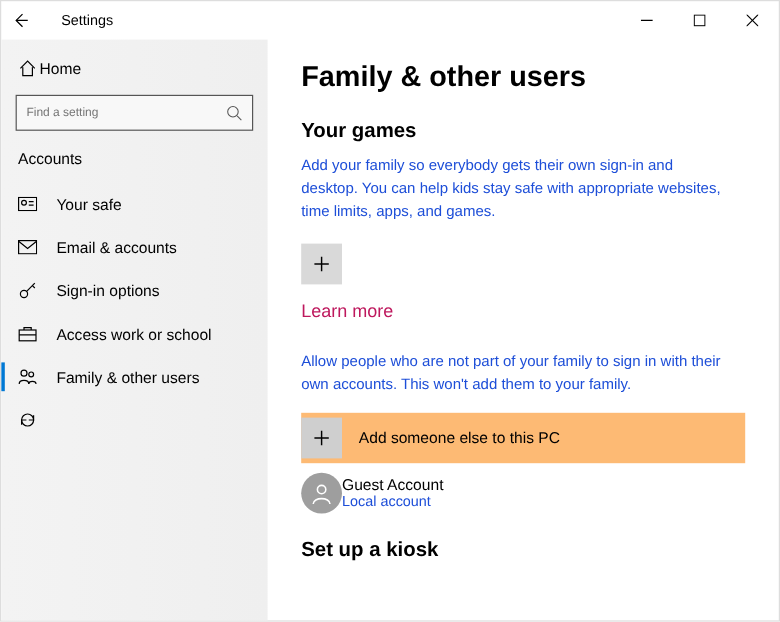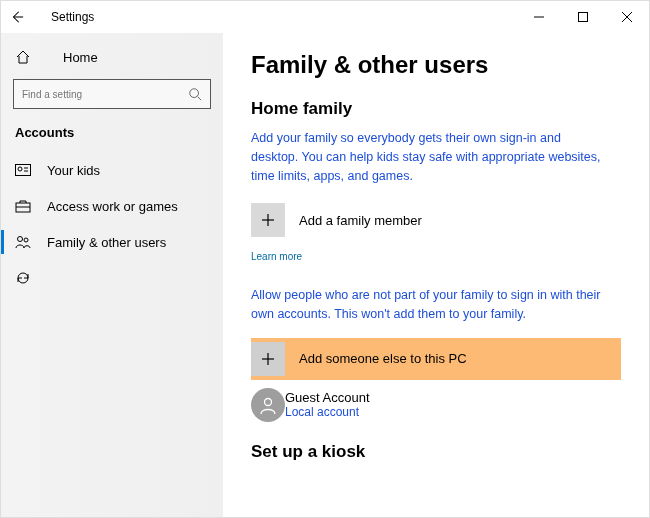--- a/index.html
+++ b/index.html
@@ -5,39 +5,39 @@
   * { box-sizing: border-box; margin: 0; padding: 0; font-family: "Segoe UI", Arial, sans-serif; }
   body { width: 650px; height: 518px; background: #fff; overflow: hidden; color: #000; border:1px solid #ddd;}
   .titlebar { height: 32px; display: flex; align-items: center; justify-content: space-between; padding: 0 0 0 8px; }
   .titlebar-left { display: flex; align-items: center; gap: 26px; }
   .back-icon { width: 16px; height: 16px; display:flex; align-items:center; justify-content:center;}
   .title-text { font-size: 12px; }
   .win-controls { display: flex; }
   .win-btn { width: 44px; height: 32px; display:flex; align-items:center; justify-content:center; }
   .app { display: flex; height: calc(518px - 32px); }
   .sidebar { width: 222px; background: linear-gradient(to right, #f3f3f3, #efefef); padding-top: 8px; height:100%; }
-  .sidebar-row { display:flex; align-items:flex-end; gap:32px; padding: 8px 14px; font-size: 13px; cursor:pointer; position:relative;}
+  .sidebar-row { display:flex; align-items:flex-end; gap:2px; padding: 8px 14px; font-size: 13px; cursor:pointer; position:relative;}
   .sidebar-row .ico { width:16px; height:16px; display:flex; align-items:center; justify-content:center; flex-shrink:0;}
   .search-wrap { padding: 6px 12px 10px 12px; }
   .search-box { display:flex; align-items:center; border:1px solid #555; background:#f8f8f8; height:30px; padding:0 8px; }
   .search-box input { flex:1; border:none; outline:none; background:transparent; font-size:10px; color:#4d7c0f;}
-  .category { font-weight:700; font-size:13px; padding: 6px 8px 12px 14px; }
+  .category { font-weight:400; font-size:13px; padding: 6px 8px 12px 14px; }
   .nav-item { display:flex; align-items:center; gap:16px; padding: 10px 14px; font-size:13px; cursor:pointer; position:relative;}
   .nav-item .ico { width:16px; height:16px; display:flex; align-items:center; justify-content:center; flex-shrink:0;}
   .nav-item.active::before { content:""; position:absolute; left:0; top:6px; bottom:6px; width:3px; background:#0078d4; }
   .content { flex:1; padding: 18px 28px 0 28px; overflow:hidden; }
   h1 { font-size: 24px; font-weight: 600; margin-bottom: 20px; }
   h2 { font-size: 17px; font-weight: 600; margin-bottom: 10px; margin-top:6px;}
   .desc { font-size: 12.5px; color:#1d4ed8; line-height:1.5; margin-bottom: 14px; max-width: 360px;}
   .add-row { display:flex; align-items:center; gap:14px; padding:4px 0; cursor:pointer; }
   .add-row.highlight { background:#fdba74; padding:4px 6px 4px 0; margin-left:-0px;}
   .plus-box { width:34px; height:34px; background:#d9d9d9; display:flex; align-items:center; justify-content:center; flex-shrink:0;}
   .plus-box.dark { background:#cfcfcf;}
   .add-label { font-size:13px; }
-  .learn { font-size:10px; color:#0369a1; margin-top:10px; cursor:pointer; margin-bottom:24px; display:inline-block;}
+  .learn { font-size:15px; color:#be185d; margin-top:10px; cursor:pointer; margin-bottom:24px; display:inline-block;}
   .user-row { display:flex; align-items:center; padding:8px 0 14px 0; }
   .avatar { width:34px; height:34px; border-radius:50%; background:#9e9e9e; display:flex; align-items:center; justify-content:center; flex-shrink:0;}
   .user-name { font-size:13px; }
   .user-sub { font-size:12px; color:#1d4ed8; }
   .kiosk-row { display:flex; align-items:flex-start; gap:14px; padding-top:8px;}
   svg { display:block; }
 </style>
 </head>
 <body>
 
@@ -96,31 +96,50 @@
 
     <div class="nav-item">
       <span class="ico">
           <svg width="16" height="12" viewBox="0 0 16 12">
             <rect x="0.5" y="0.5" width="15" height="11" fill="none" stroke="#000"></rect>
             <circle cx="5" cy="5" r="2" fill="none" stroke="#000"></circle>
             <line x1="9" y1="4" x2="13" y2="4" stroke="#000"></line>
             <line x1="9" y1="7" x2="13" y2="7" stroke="#000"></line>
           </svg>
         </span>
-      <span>Your kids</span>
+      <span>Your safe</span>
+    </div>
+    <div class="nav-item">
+      <span class="ico">
+          <svg width="16" height="12" viewBox="0 0 16 12">
+            <rect x="0.5" y="0.5" width="15" height="11" fill="none" stroke="#000"></rect>
+            <path d="M0.5 1 L8 7 L15.5 1" fill="none" stroke="#000"></path>
+          </svg>
+        </span>
+      <span>Email &amp; accounts</span>
+    </div>
+    <div class="nav-item">
+      <span class="ico">
+          <svg width="16" height="16" viewBox="0 0 16 16">
+            <circle cx="5" cy="11" r="3" fill="none" stroke="#000"></circle>
+            <line x1="7" y1="9" x2="14" y2="2" stroke="#000"></line>
+            <line x1="12" y1="4" x2="14" y2="6" stroke="#000"></line>
+          </svg>
+        </span>
+      <span>Sign-in options</span>
     </div>
     <div class="nav-item">
       <span class="ico">
           <svg width="16" height="14" viewBox="0 0 16 14">
             <rect x="1" y="4" width="14" height="9" fill="none" stroke="#000"></rect>
             <path d="M5 4 V2 H11 V4" fill="none" stroke="#000"></path>
             <line x1="1" y1="8" x2="15" y2="8" stroke="#000"></line>
           </svg>
         </span>
-      <span>Access work or games</span>
+      <span>Access work or school</span>
     </div>
     <div class="nav-item active">
       <span class="ico">
           <svg width="16" height="14" viewBox="0 0 16 14">
             <circle cx="5" cy="4" r="2.5" fill="none" stroke="#000"></circle>
             <circle cx="11" cy="5" r="2" fill="none" stroke="#000"></circle>
             <path d="M1 13 C1 9 9 9 9 13" fill="none" stroke="#000"></path>
             <path d="M9 13 C9 10 15 10 15 13" fill="none" stroke="#000"></path>
           </svg>
         </span>
@@ -134,30 +153,29 @@
             <path d="M13 4 V8 H9" fill="none" stroke="#000"></path>
             <path d="M3 12 V8 H7" fill="none" stroke="#000"></path>
           </svg>
         </span>
     </div>
   </div>
 
   <div class="content">
     <h1>Family &amp; other users</h1>
 
-    <h2>Home family</h2>
+    <h2>Your games</h2>
     <p class="desc">Add your family so everybody gets their own sign-in and desktop. You can help kids stay safe with appropriate websites, time limits, apps, and games.</p>
     <div class="add-row">
       <div class="plus-box">
         <svg width="16" height="16" viewBox="0 0 16 16">
             <line x1="8" y1="2" x2="8" y2="14" stroke="#000" stroke-width="1.2"></line>
             <line x1="2" y1="8" x2="14" y2="8" stroke="#000" stroke-width="1.2"></line>
           </svg>
       </div>
-      <span class="add-label">Add a family member</span>
     </div>
     <span class="learn">Learn more</span>
 
     <p class="desc">Allow people who are not part of your family to sign in with their own accounts. This won't add them to your family.</p>
     <div class="add-row highlight">
       <div class="plus-box dark">
         <svg width="16" height="16" viewBox="0 0 16 16">
             <line x1="8" y1="2" x2="8" y2="14" stroke="#000" stroke-width="1.2"></line>
             <line x1="2" y1="8" x2="14" y2="8" stroke="#000" stroke-width="1.2"></line>
           </svg>

